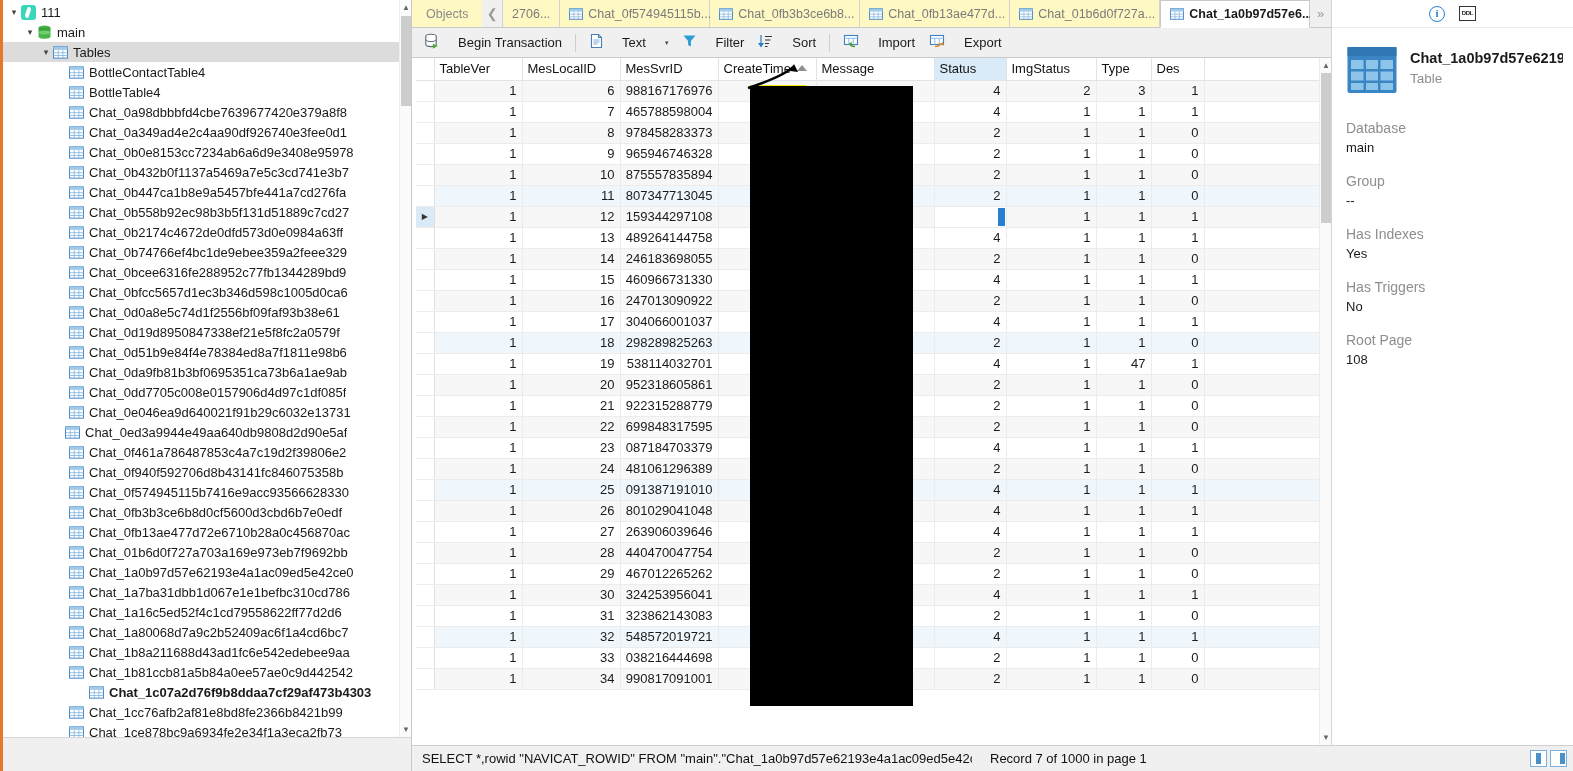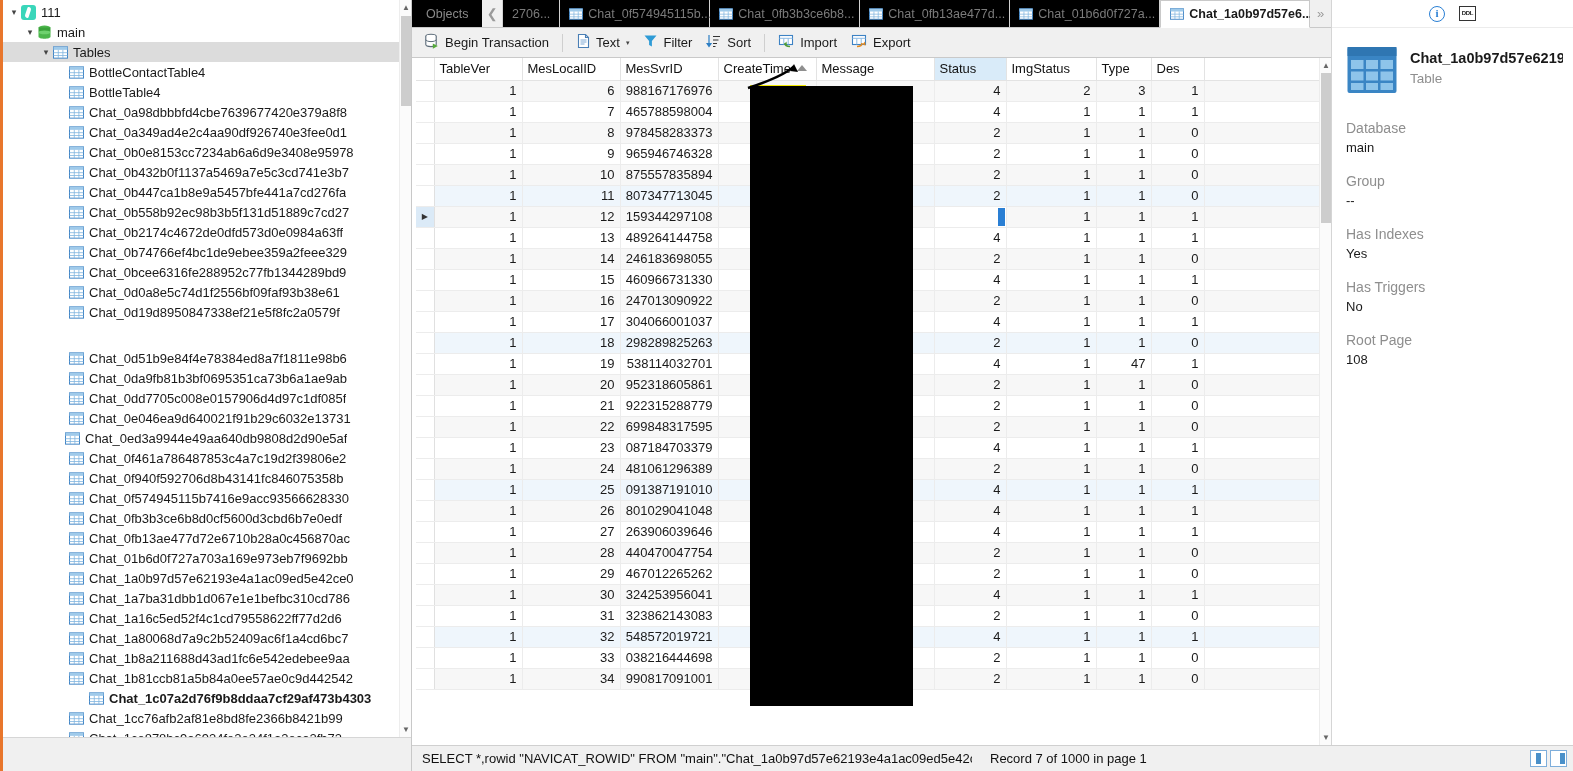--- a/index.html
+++ b/index.html
@@ -75,21 +75,21 @@
   }
 
   
   .tabbar {
     height: 28px; background: #f0f0f0; display: flex; align-items: flex-end;
     border-bottom: 1px solid #c9c9c9; position: relative;
   }
   .tab {
     height: 27px; display: flex; align-items: center; gap: 5px;
     padding: 0 9px; font-size: 12.5px; color: #7b7b7b;
-    background: #000000; border-right: 1px solid #d2d2d2;
+    background: #fef9c3; border-right: 1px solid #d2d2d2;
     white-space: nowrap; max-width: 150px;
   }
   .tab.objects { color: #8a8a8a; padding: 0 14px; border-right: none; }
   .tab.active {
     background: #ffffff; color: #1a1a1a; font-weight: bold;
     border-top: 1px solid #c9c9c9; border-left: 1px solid #c9c9c9;
     border-right: 1px solid #c9c9c9; border-bottom: 1px solid #fff;
     margin-bottom: -1px; height: 28px;
   }
   .tab-scroll {
@@ -99,21 +99,21 @@
   }
   .tab-scroll.left { border-right: 1px solid #d2d2d2; }
   .tab-ico { width: 14px; height: 12px; flex: none; }
 
   
   .toolbar {
     height: 30px; background: #f0f0f0; display: flex; align-items: center;
     padding: 0 6px; gap: 2px; border-bottom: 1px solid #c9c9c9;
   }
   .tb-btn {
-    display: flex; align-items: center; gap: 5px;
+    display: flex; align-items: center; gap: 18px;
     height: 24px; padding: 0 6px; font-size: 13px; color: #1a1a1a;
     white-space: nowrap;
   }
   .tb-sep { width: 1px; height: 18px; background: #cfcfcf; margin: 0 5px; }
   .caret { font-size: 7px; color: #444; margin-left: 1px; }
 
   
   .gridwrap { flex: 1; position: relative; background: #fff; overflow: hidden; }
   .grid { position: absolute; left: 4px; top: 0; width: 907px; }
   table.dg { border-collapse: collapse; table-layout: fixed; width: 907px; }
@@ -400,34 +400,45 @@
         </div>
         <div class="tree-row" style="padding-left: 52px;">
           <span class="chev"></span>
           <span class="ico-tbl"><svg width="15" height="13" viewBox="0 0 17 14">
               <rect x="0.6" y="0.6" width="15.8" height="12.8" fill="#fff" stroke="#3d82c4" stroke-width="1.1"></rect>
               <rect x="0.6" y="0.6" width="15.8" height="3.4" fill="#9fcaea"></rect>
               <g stroke="#7fb4df" stroke-width="0.9">
                 <path d="M0.6 7.2h15.8M0.6 10.4h15.8M6 4v9.4M11.2 4v9.4"></path>
               </g>
             </svg></span>
+          <span class="tree-label">Chat_0bfcc5657d1ec3b346d598c1005d0ca6</span>
+        </div>
+        <div class="tree-row" style="padding-left: 52px;">
+          <span class="chev"></span>
+          <span class="ico-tbl"><svg width="15" height="13" viewBox="0 0 17 14">
+              <rect x="0.6" y="0.6" width="15.8" height="12.8" fill="#fff" stroke="#3d82c4" stroke-width="1.1"></rect>
+              <rect x="0.6" y="0.6" width="15.8" height="3.4" fill="#9fcaea"></rect>
+              <g stroke="#7fb4df" stroke-width="0.9">
+                <path d="M0.6 7.2h15.8M0.6 10.4h15.8M6 4v9.4M11.2 4v9.4"></path>
+              </g>
+            </svg></span>
           <span class="tree-label">Chat_0d0a8e5c74d1f2556bf09faf93b38e61</span>
         </div>
         <div class="tree-row" style="padding-left: 52px;">
           <span class="chev"></span>
           <span class="ico-tbl"><svg width="15" height="13" viewBox="0 0 17 14">
               <rect x="0.6" y="0.6" width="15.8" height="12.8" fill="#fff" stroke="#3d82c4" stroke-width="1.1"></rect>
               <rect x="0.6" y="0.6" width="15.8" height="3.4" fill="#9fcaea"></rect>
               <g stroke="#7fb4df" stroke-width="0.9">
                 <path d="M0.6 7.2h15.8M0.6 10.4h15.8M6 4v9.4M11.2 4v9.4"></path>
               </g>
             </svg></span>
           <span class="tree-label">Chat_0d19d8950847338ef21e5f8fc2a0579f</span>
         </div>
-        <div class="tree-row" style="padding-left: 52px; margin-top: 26px;">
+        <div class="tree-row" style="padding-left: 52px;">
           <span class="chev"></span>
           <span class="ico-tbl"><svg width="15" height="13" viewBox="0 0 17 14">
               <rect x="0.6" y="0.6" width="15.8" height="12.8" fill="#fff" stroke="#3d82c4" stroke-width="1.1"></rect>
               <rect x="0.6" y="0.6" width="15.8" height="3.4" fill="#9fcaea"></rect>
               <g stroke="#7fb4df" stroke-width="0.9">
                 <path d="M0.6 7.2h15.8M0.6 10.4h15.8M6 4v9.4M11.2 4v9.4"></path>
               </g>
             </svg></span>
           <span class="tree-label">Chat_0d51b9e84f4e78384ed8a7f1811e98b6</span>
         </div>

